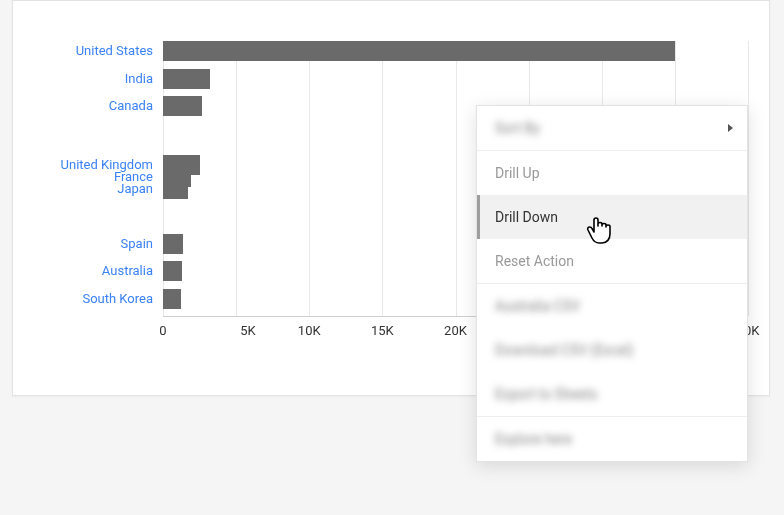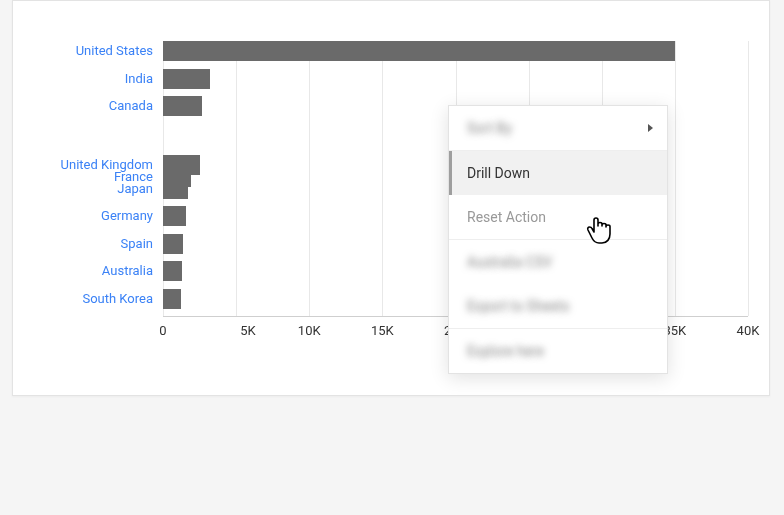--- a/index.html
+++ b/index.html
@@ -66,23 +66,23 @@
   .x-tick {
     position: absolute;
     top: 6px;
     font-size: 13px;
     color: #333;
     transform: translateX(-50%);
   }
 
   .context-menu {
     position: absolute;
-    left: 448px;
+    left: 476px;
     top: 105px;
-    width: 220px;
+    width: 272px;
     background: #ffffff;
     border: 1px solid #e3e3e3;
     box-shadow: 0 4px 18px rgba(0,0,0,0.12);
     font-size: 14px;
   }
   .menu-item {
     position: relative;
     padding: 14px 18px;
     color: #999;
   }
@@ -162,24 +162,20 @@
         <div class="bar" style="width: 36.5625px;"></div>
       </div>
       <div class="bar-row" style="top: 126px;">
         <div class="bar-label">France</div>
         <div class="bar" style="width: 27.7875px;"></div>
       </div>
       <div class="bar-row" style="top: 137.5px;">
         <div class="bar-label">Japan</div>
         <div class="bar" style="width: 24.8625px;"></div>
       </div>
-      <div class="bar-row" style="top: 165px;">
-        <div class="bar-label">Germany</div>
-        <div class="bar" style="width: 23.4px;"></div>
-      </div>
       <div class="bar-row" style="top: 192.5px;">
         <div class="bar-label">Spain</div>
         <div class="bar" style="width: 20.475px;"></div>
       </div>
       <div class="bar-row" style="top: 220px;">
         <div class="bar-label">Australia</div>
         <div class="bar" style="width: 19.0125px;"></div>
       </div>
       <div class="bar-row" style="top: 247.5px;">
         <div class="bar-label">South Korea</div>
@@ -199,29 +195,35 @@
       <div class="x-tick" style="left: 585px;">40K</div>
     </div>
 </div>
 
 <div class="context-menu">
   <div class="menu-item enabled">
     <span class="blur-text">Sort By</span>
     <span class="submenu-arrow"></span>
   </div>
   <div class="menu-sep"></div>
+  <div class="menu-item">
+    <span>Drill Up</span>
+  </div>
   <div class="menu-item active">
     <span>Drill Down</span>
   </div>
   <div class="menu-item">
     <span>Reset Action</span>
   </div>
   <div class="menu-sep"></div>
   <div class="menu-item enabled">
     <span class="blur-text">Australia CSV</span>
+  </div>
+  <div class="menu-item enabled">
+    <span class="blur-text">Download CSV (Excel)</span>
   </div>
   <div class="menu-item enabled">
     <span class="blur-text">Export to Sheets</span>
   </div>
   <div class="menu-sep"></div>
   <div class="menu-item enabled">
     <span class="blur-text">Explore here</span>
   </div>
 </div>
 

